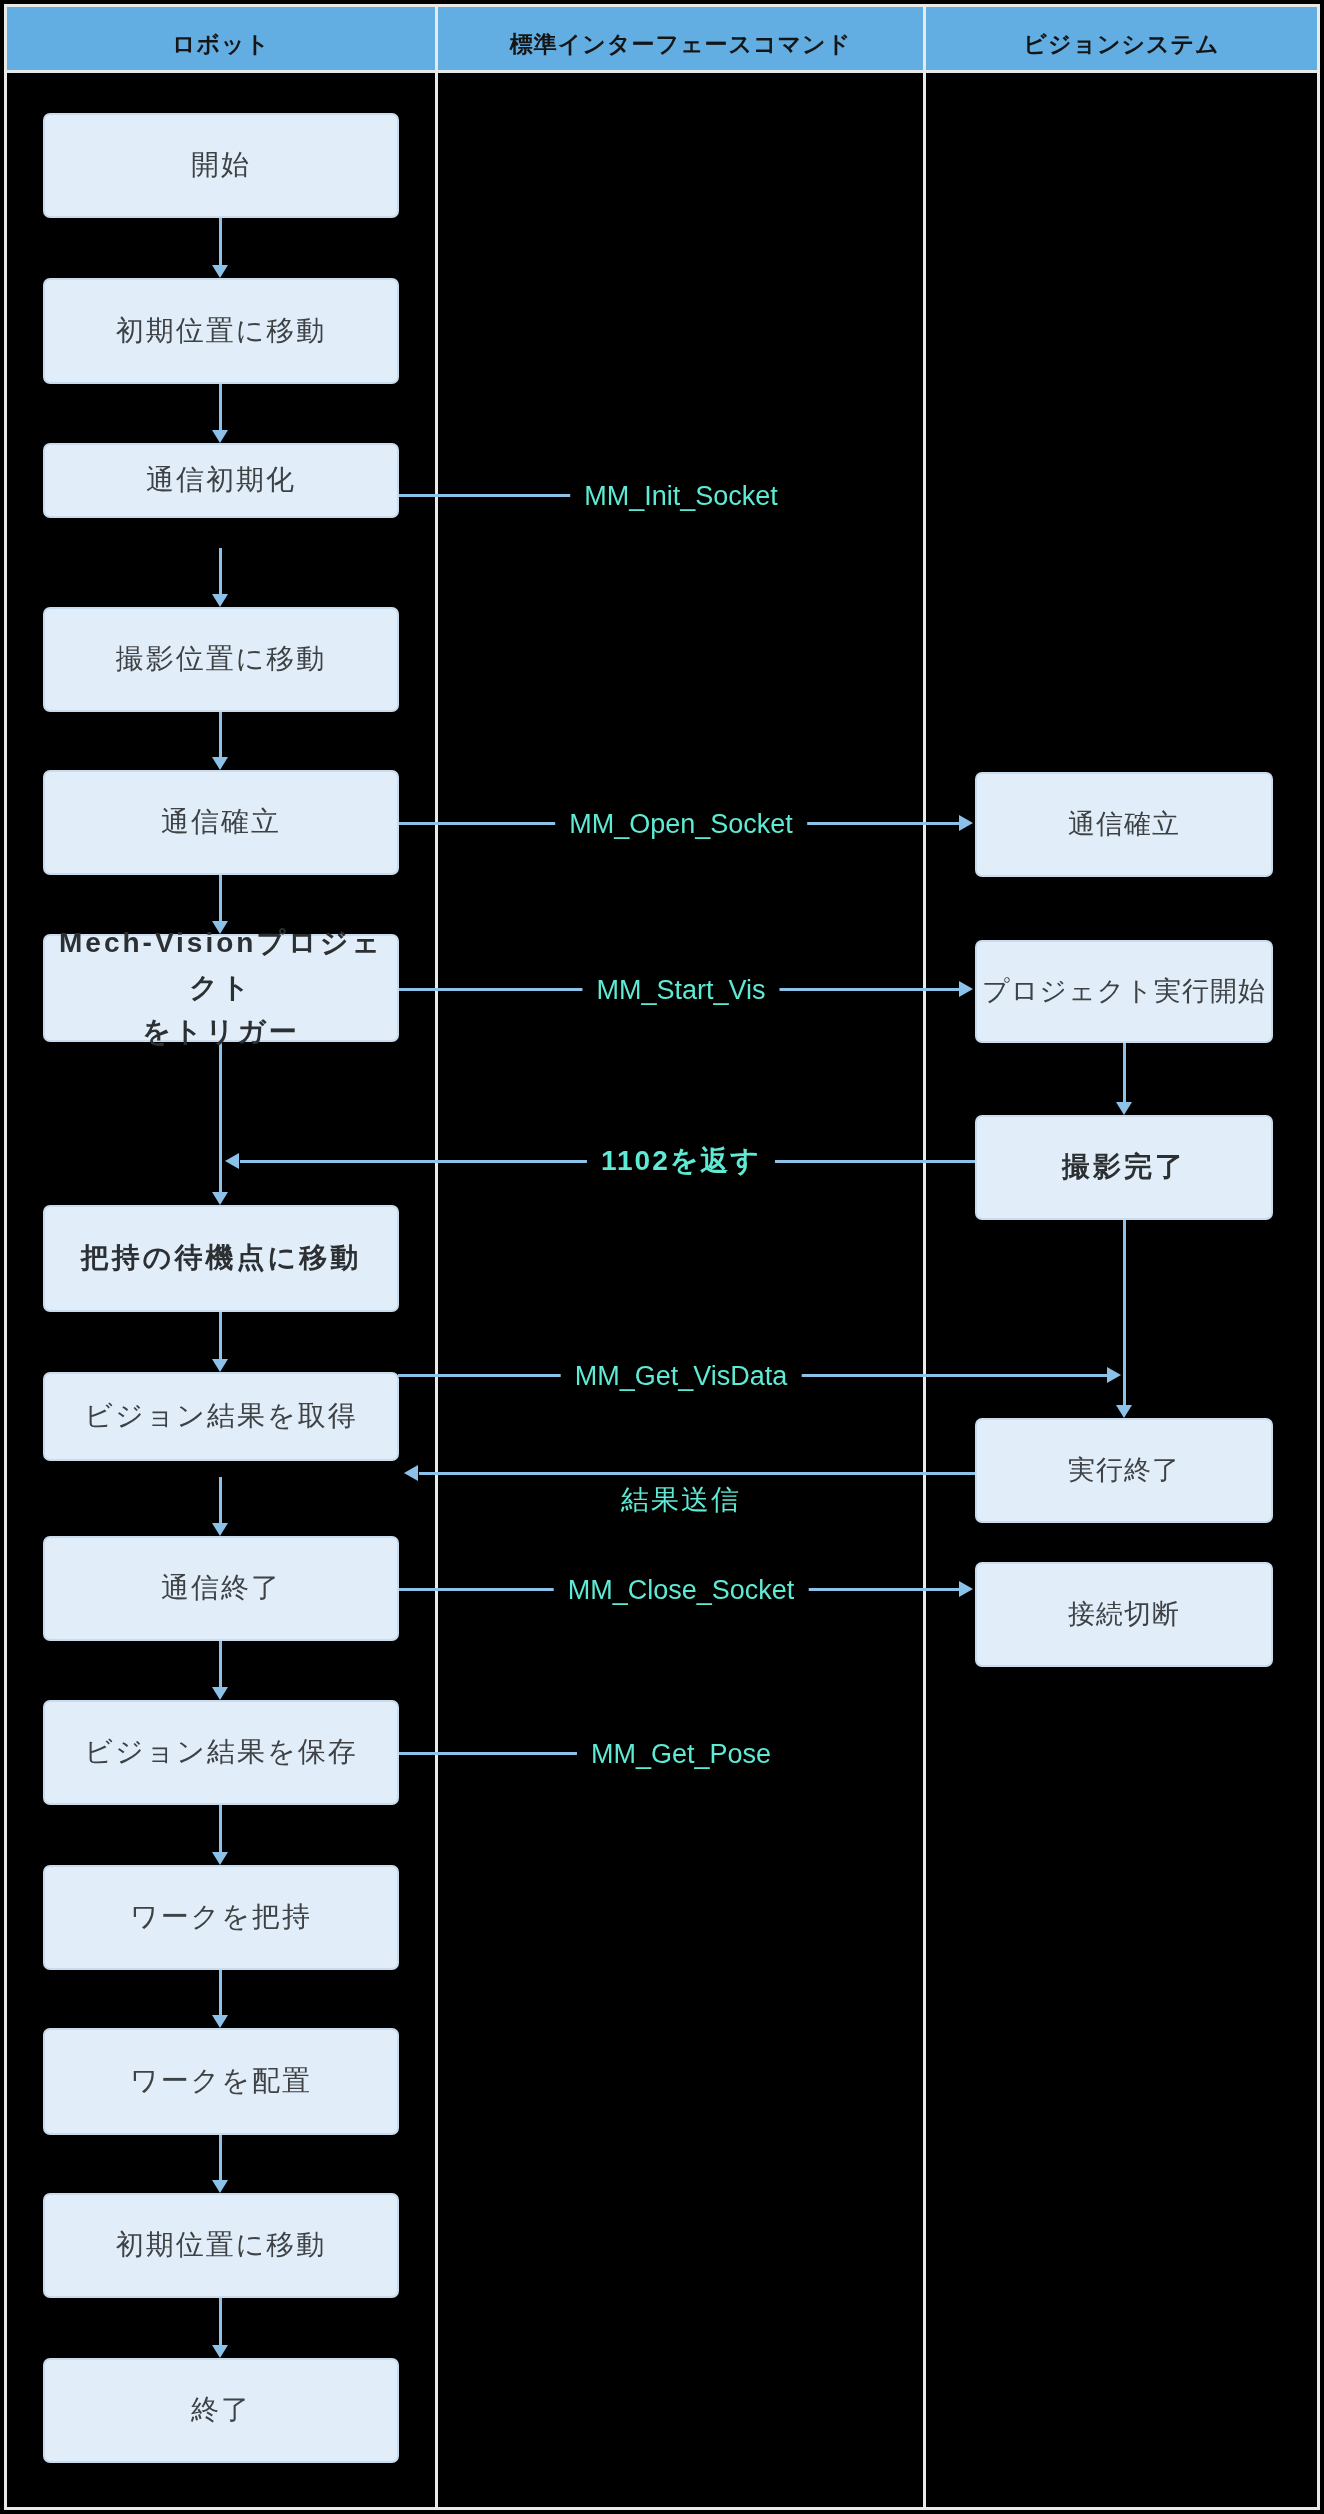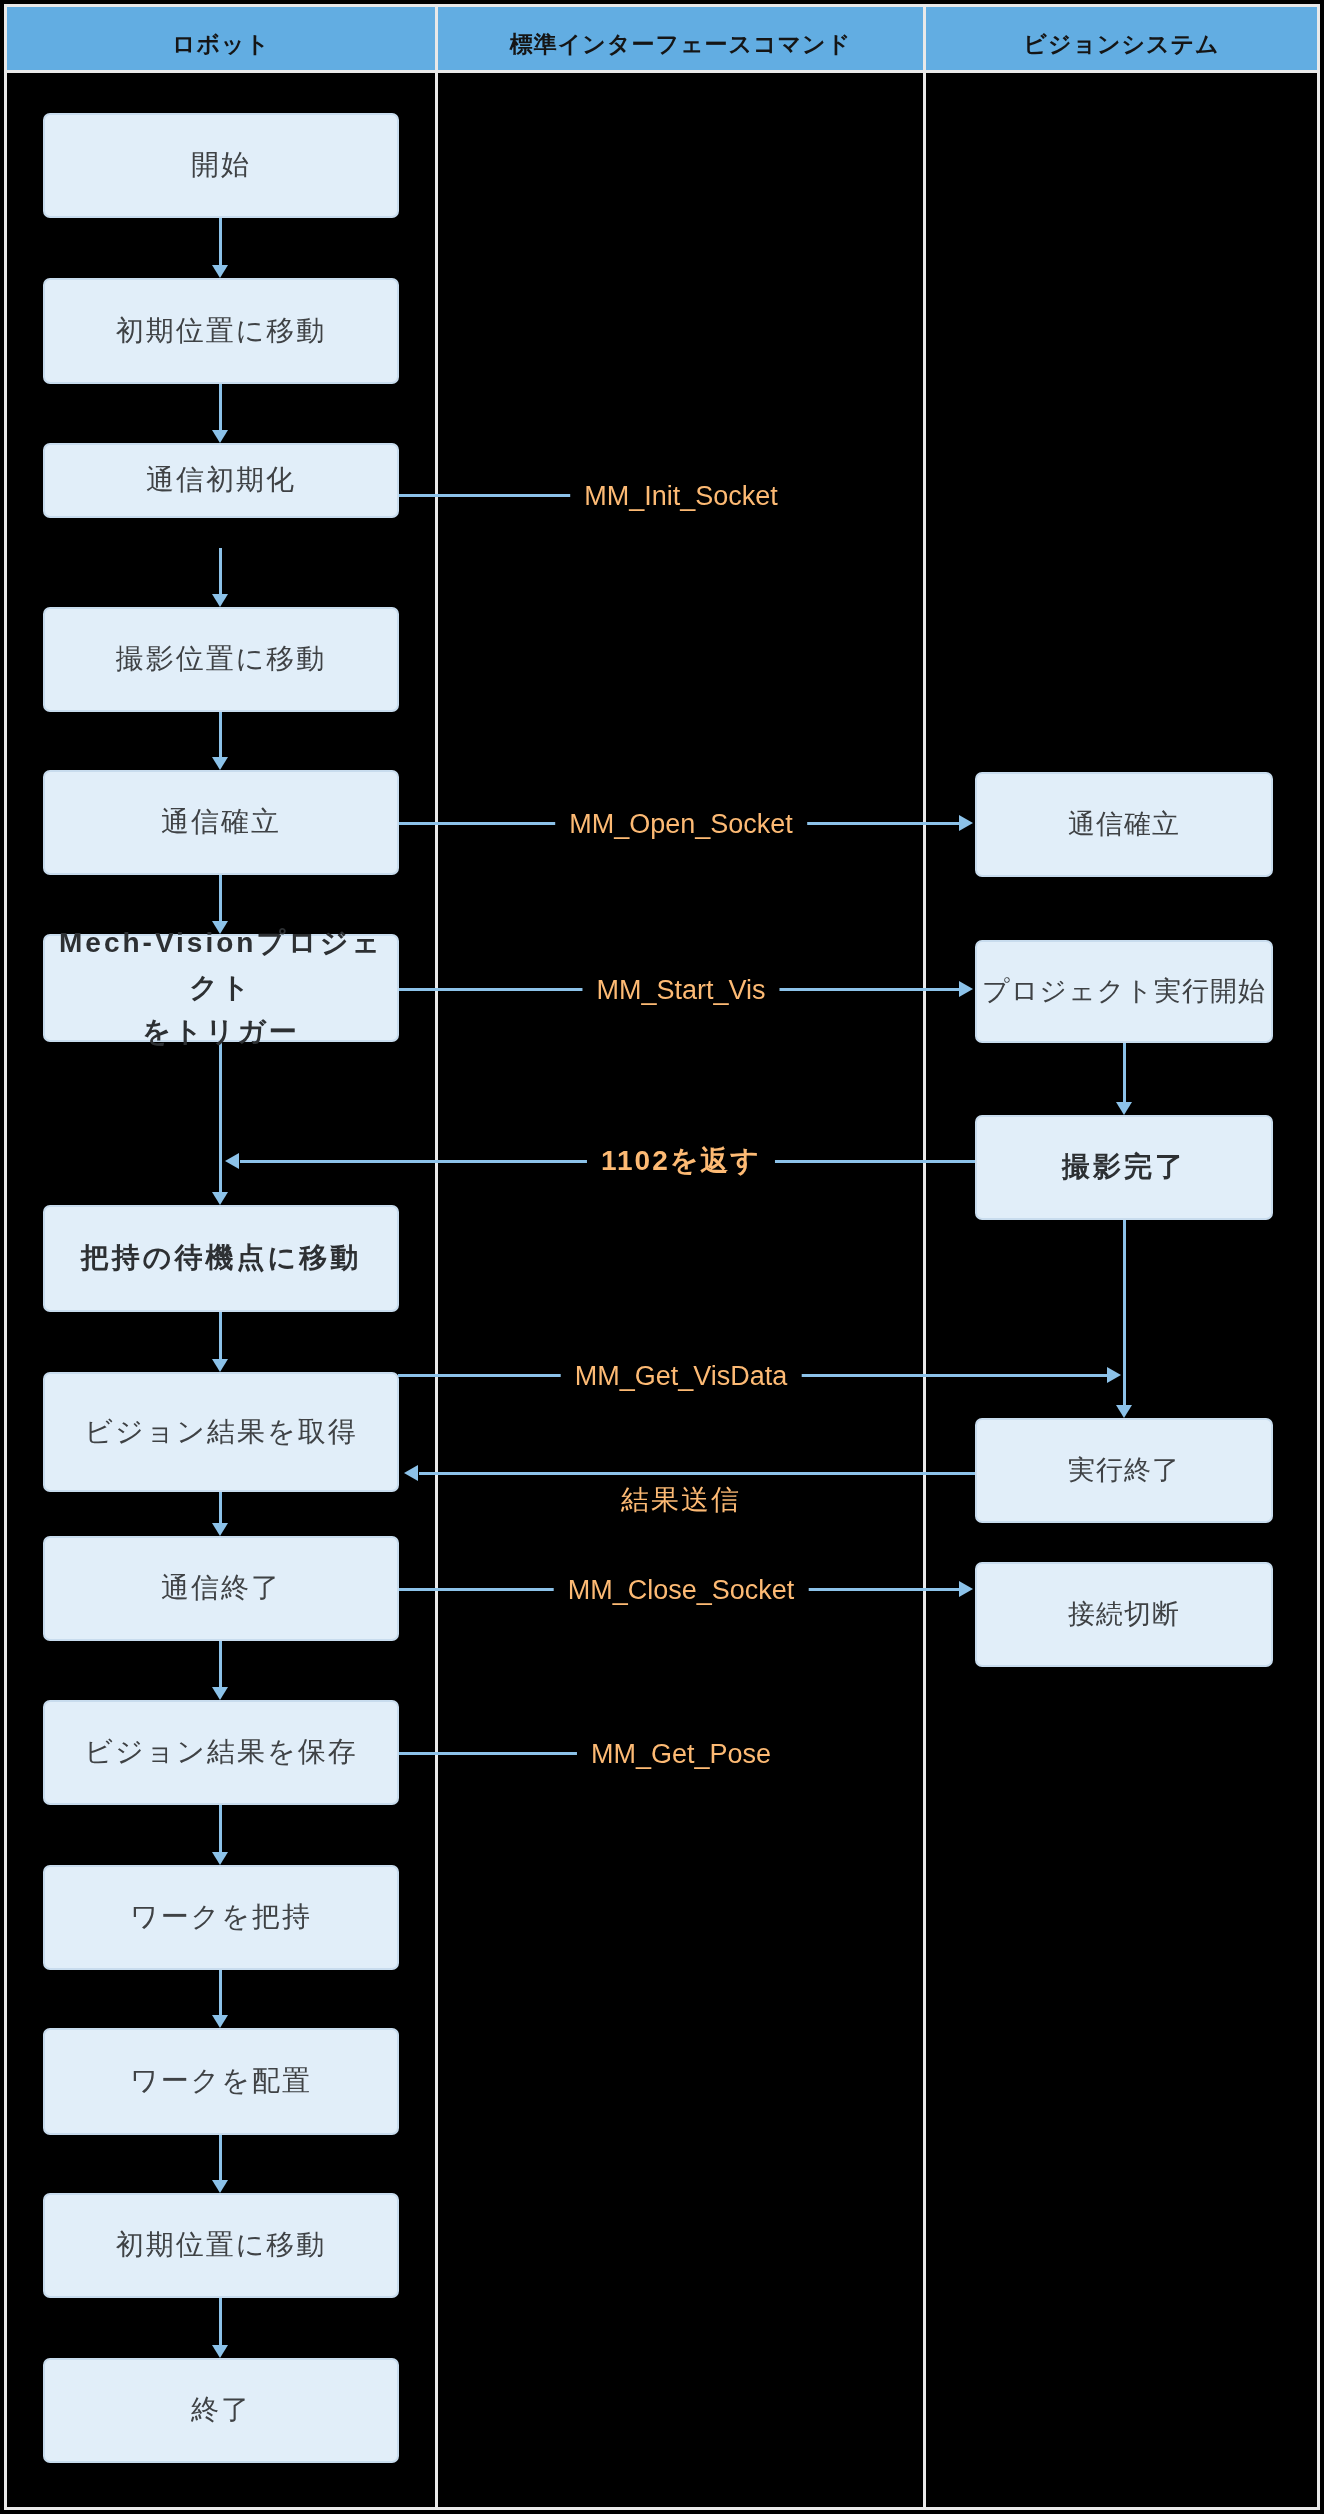--- a/index.html
+++ b/index.html
@@ -43,21 +43,21 @@
   .arrow-down{position:absolute;width:0;height:0;border-left:8px solid transparent;
     border-right:8px solid transparent;border-top:13px solid #8CC2E9;z-index:2;}
   .arrow-right{position:absolute;width:0;height:0;border-top:8px solid transparent;
     border-bottom:8px solid transparent;border-left:14px solid #8CC2E9;z-index:2;}
   .arrow-left{position:absolute;width:0;height:0;border-top:8px solid transparent;
     border-bottom:8px solid transparent;border-right:14px solid #8CC2E9;z-index:2;}
   
   .cmd{
     position:absolute;transform:translate(-50%,-50%);
     background:#000000;padding:0 14px;white-space:nowrap;
-    font-size:27px;color:#fdba74;z-index:4;
+    font-size:27px;color:#5eead4;z-index:4;
   }
   .cmd.bold{font-weight:bold;}
   .cmd.jp{letter-spacing:2px;font-size:28px;}
 </style>
 </head>
 <body>
 
 <div class="frame"></div>
 <div class="lane-header"></div>
 <div class="lane-divider" style="left:435px;"></div>
@@ -68,21 +68,21 @@
 <div class="header-cell" style="left:926px;width:391px;">ビジョンシステム</div>
 
 <div class="box robot-box" style="top:113px;height:105px;">開始</div>
 <div class="box robot-box" style="top:278px;height:106px;">初期位置に移動</div>
 <div class="box robot-box" style="top:443px;height:75px;">通信初期化</div>
 <div class="box robot-box" style="top:607px;height:105px;">撮影位置に移動</div>
 <div class="box robot-box" style="top:770px;height:105px;">通信確立</div>
 <div class="box robot-box bold" style="top:934px;height:108px;">Mech-Visionプロジェクト
 をトリガー</div>
 <div class="box robot-box bold" style="top:1205px;height:107px;">把持の待機点に移動</div>
-<div class="box robot-box" style="top:1372px;height:120px;">ビジョン結果を取得</div>
+<div class="box robot-box" style="top:1372px;height:89px;">ビジョン結果を取得</div>
 <div class="box robot-box" style="top:1536px;height:105px;">通信終了</div>
 <div class="box robot-box" style="top:1700px;height:105px;">ビジョン結果を保存</div>
 <div class="box robot-box" style="top:1865px;height:105px;">ワークを把持</div>
 <div class="box robot-box" style="top:2028px;height:107px;">ワークを配置</div>
 <div class="box robot-box" style="top:2193px;height:105px;">初期位置に移動</div>
 <div class="box robot-box" style="top:2358px;height:105px;">終了</div>
 
 <div class="box vision-box" style="top:772px;height:105px;">通信確立</div>
 <div class="box vision-box" style="top:940px;height:103px;">プロジェクト実行開始</div>
 <div class="box vision-box bold" style="top:1115px;height:105px;">撮影完了</div>

